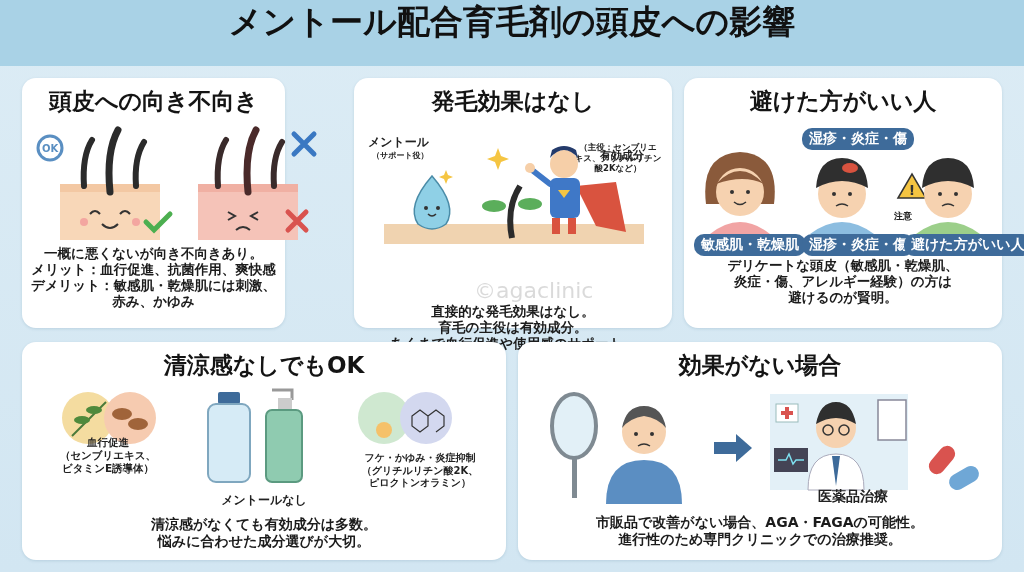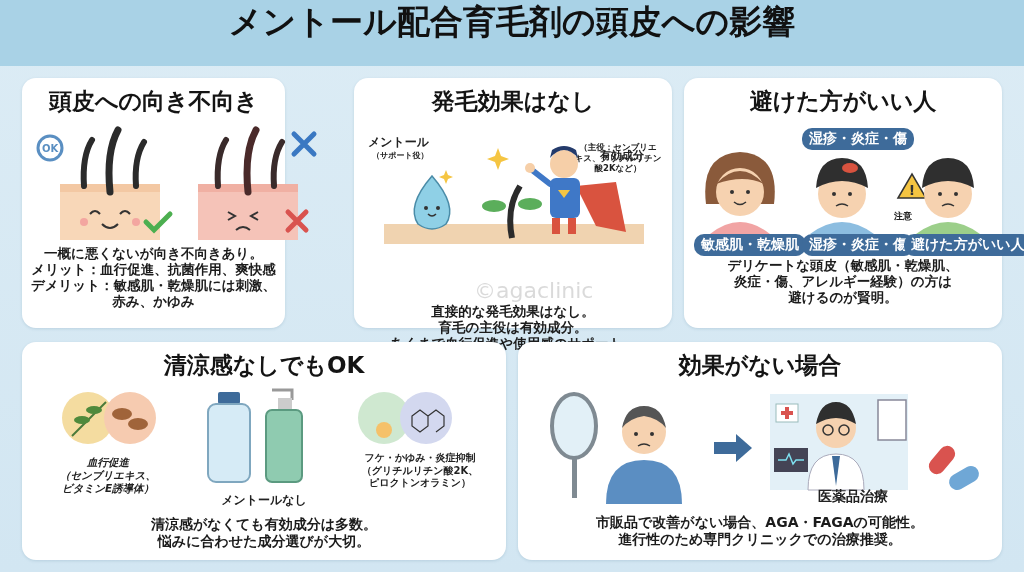--- a/index.html
+++ b/index.html
@@ -209,21 +209,21 @@
     </g>
     <g>
       <circle cx="362" cy="32" r="26" fill="#cfe8d0"></circle>
       <circle cx="362" cy="44" r="8" fill="#f5c16a"></circle>
     </g>
     <g>
       <circle cx="404" cy="32" r="26" fill="#d3d8ef"></circle>
       <path d="M390 30 l8 -6 l8 6 l0 10 l-8 6 l-8 -6z M406 30 l8 -6 l8 6 l0 10 l-8 6" stroke="#333" stroke-width="1.2" fill="none"></path>
     </g>
   </svg>
-  <div class="abs lbl" style="left:16px;top:114px;width:140px;font-size:10.5px;line-height:1.25;font-style:italic;">
+  <div class="abs lbl" style="left:16px;top:94px;width:140px;font-size:10.5px;line-height:1.25;">
     <div>血行促進</div>
     <div>（センブリエキス、</div>
     <div>ビタミンE誘導体）</div>
   </div>
   <div class="abs lbl" style="left:180px;top:150px;width:124px;font-size:12px;">メントールなし</div>
   <div class="abs lbl" style="left:318px;top:110px;width:160px;font-size:10px;line-height:1.25;">
     <div>フケ・かゆみ・炎症抑制</div>
     <div>（グリチルリチン酸2K、</div>
     <div>ピロクトンオラミン）</div>
   </div>

